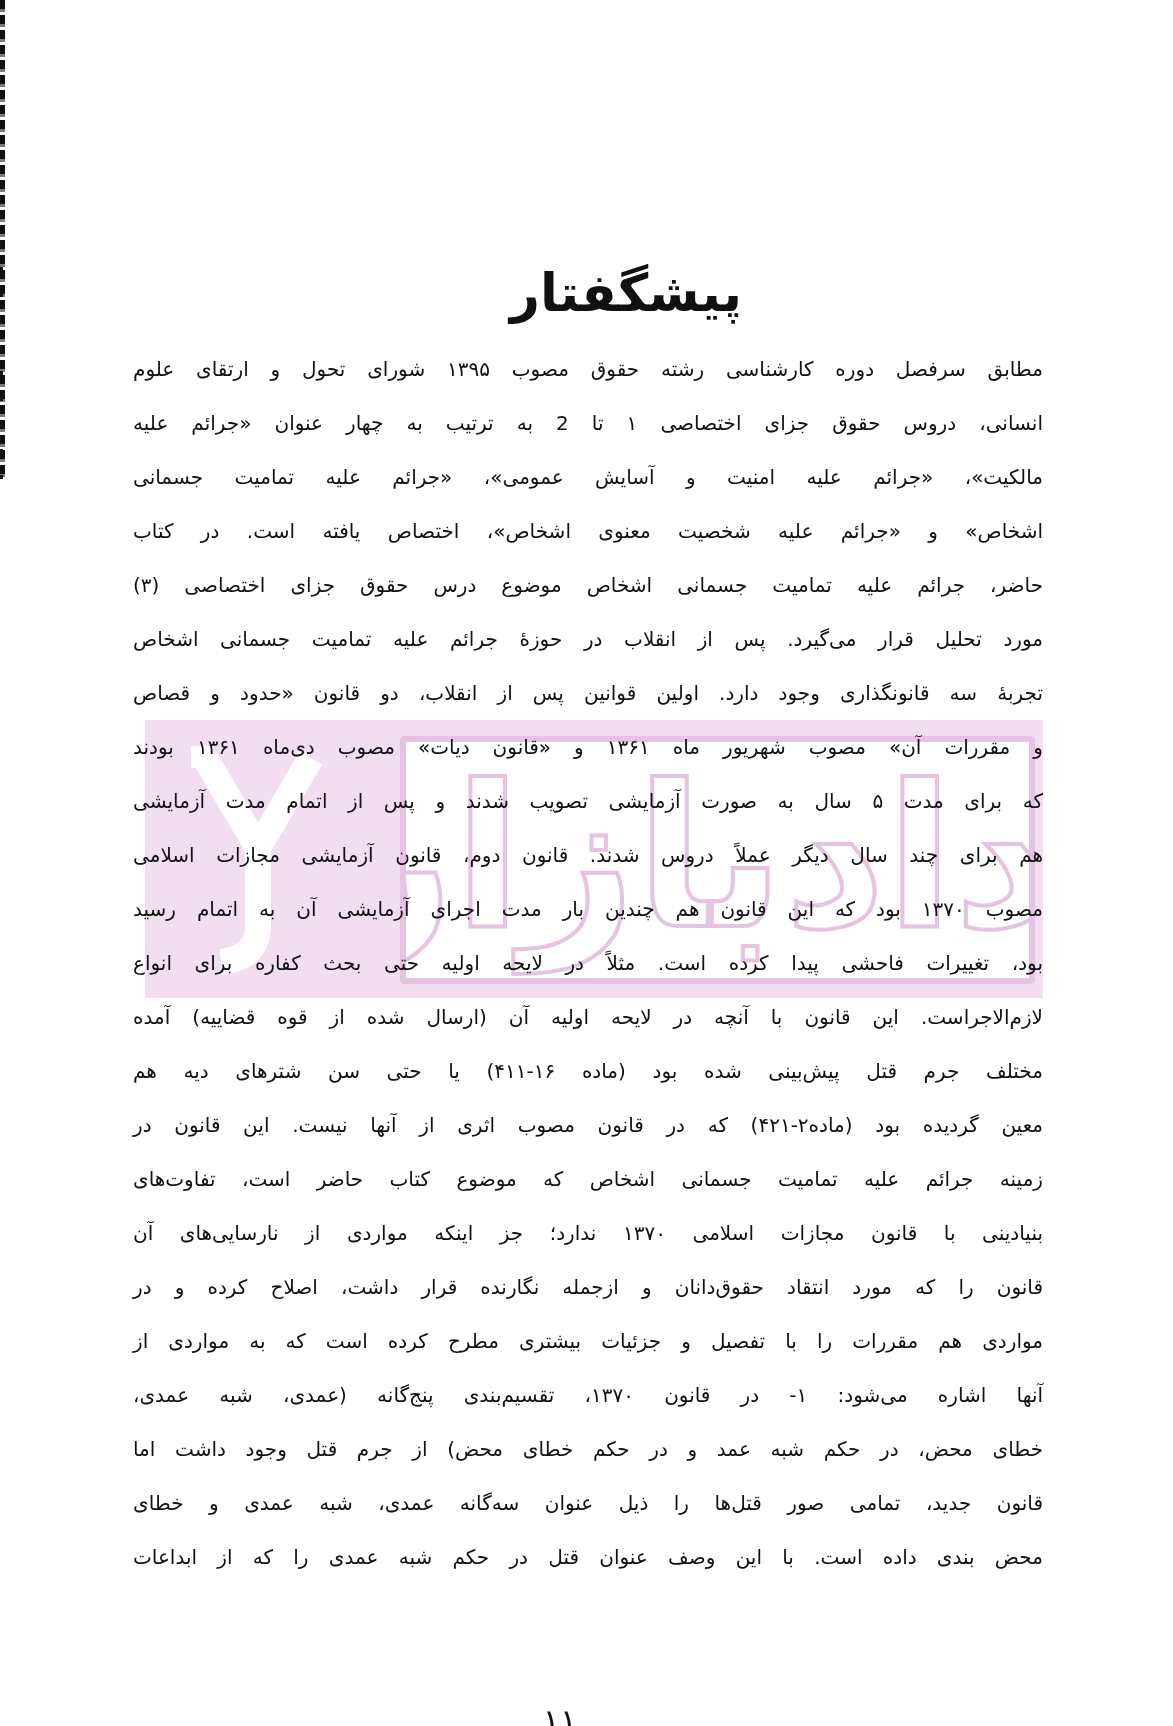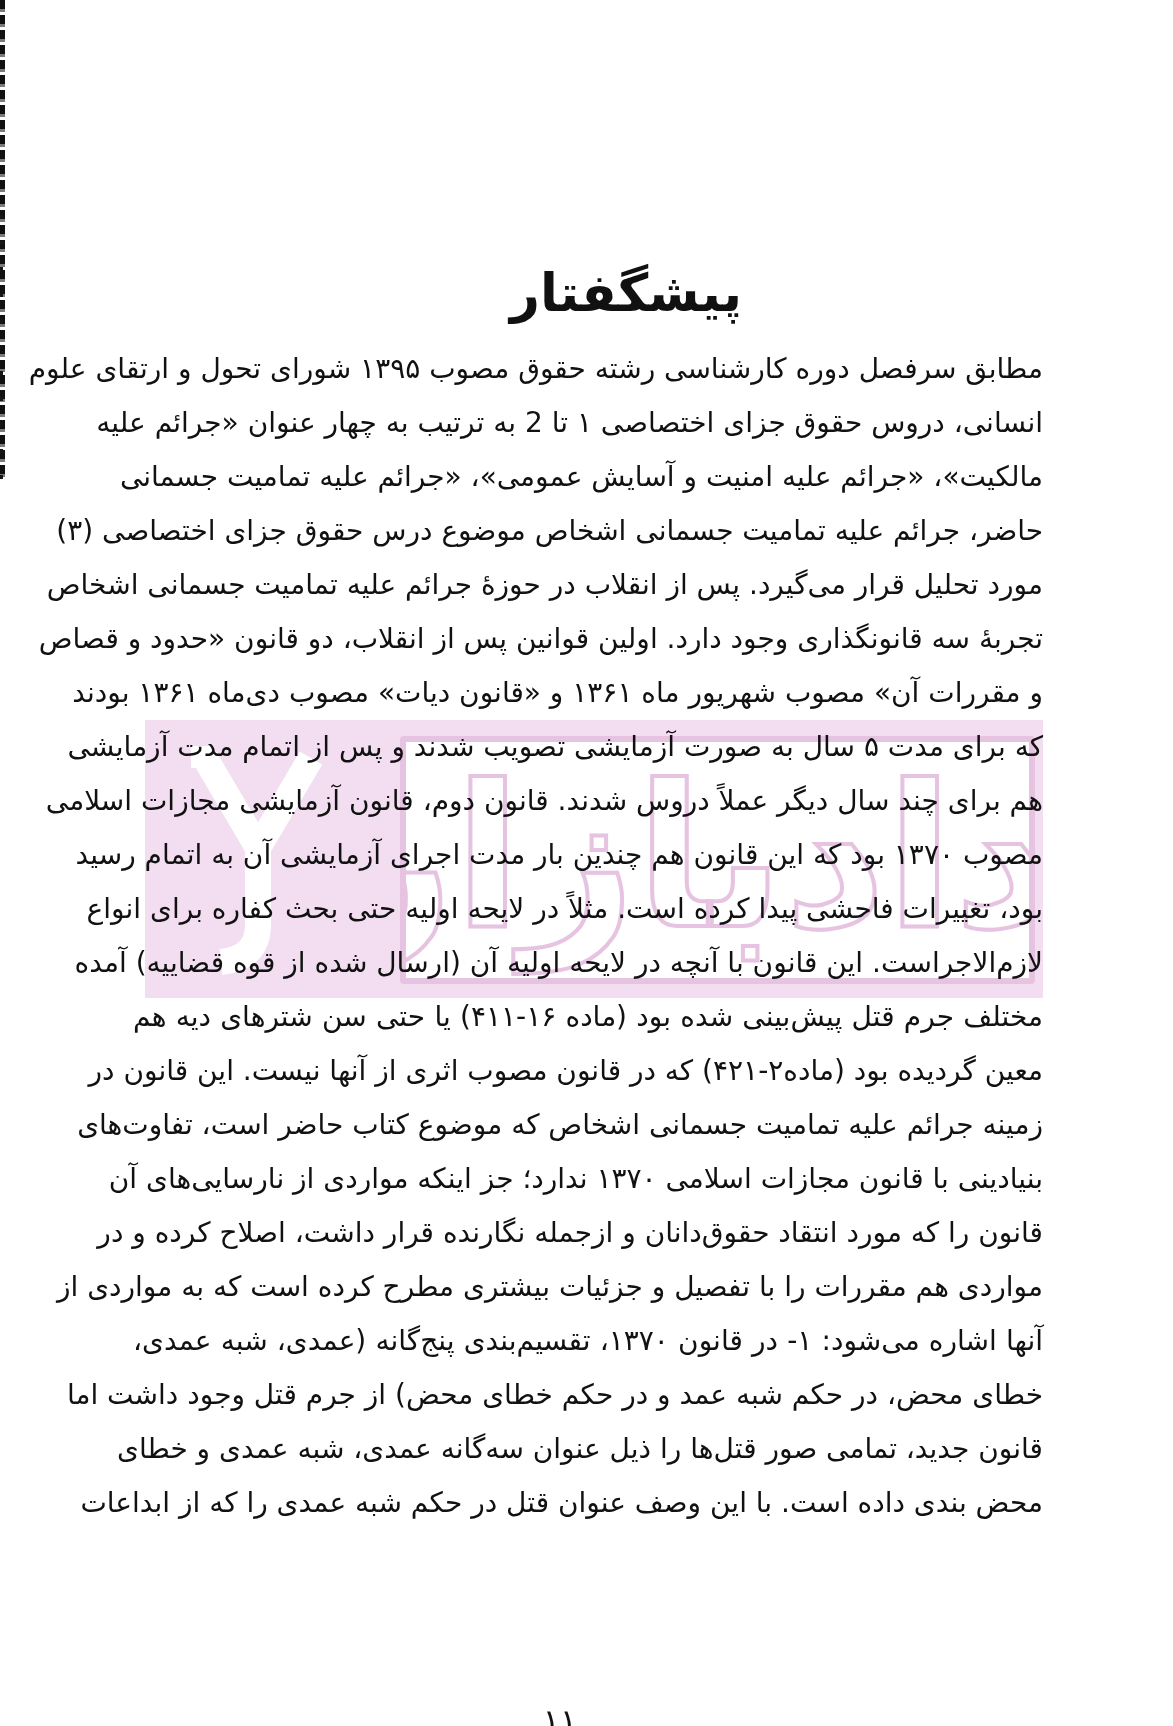--- a/index.html
+++ b/index.html
@@ -48,21 +48,21 @@
     direction:rtl;font-size:198px;font-weight:bold;letter-spacing:14px;
     color:#edd3ea;white-space:nowrap;
   }
   @supports (-webkit-text-stroke: 1px black){
     #wm-word{color:transparent;-webkit-text-stroke:4px var(--band-line,#e8c7e4);}
   }
   
   #paragraph{
     position:absolute;left:133px;top:342px;width:910px;
     z-index:2;direction:rtl;
-    font-size:28px;line-height:54px;
+    font-size:20px;line-height:54px;
   }
   #paragraph .line{
     text-align:justify;text-align-last:justify;
     -moz-text-align-last:justify;
     white-space:nowrap;
   }
   #page-number{
     position:absolute;left:470px;top:1702px;width:180px;
     text-align:center;font-size:32px;z-index:2;direction:rtl;
   }
@@ -84,20 +84,21 @@
     </svg>
     <div id="wm-panel">
       <div id="wm-word">دادبازار</div>
     </div>
   </div>
 
   <div id="paragraph">
       <div class="line" dir="rtl">مطابق سرفصل دوره کارشناسی رشته حقوق مصوب ۱۳۹۵ شورای تحول و ارتقای علوم</div>
       <div class="line" dir="rtl">انسانی، دروس حقوق جزای اختصاصی ۱ تا 2 به ترتیب به چهار عنوان «جرائم علیه</div>
       <div class="line" dir="rtl">مالکیت»، «جرائم علیه امنیت و آسایش عمومی»، «جرائم علیه تمامیت جسمانی</div>
+      <div class="line" dir="rtl">اشخاص» و «جرائم علیه شخصیت معنوی اشخاص»، اختصاص یافته است. در کتاب</div>
       <div class="line" dir="rtl">حاضر، جرائم علیه تمامیت جسمانی اشخاص موضوع درس حقوق جزای اختصاصی (۳)</div>
       <div class="line" dir="rtl">مورد تحلیل قرار می‌گیرد. پس از انقلاب در حوزۀ جرائم علیه تمامیت جسمانی اشخاص</div>
       <div class="line" dir="rtl">تجربۀ سه قانونگذاری وجود دارد. اولین قوانین پس از انقلاب، دو قانون «حدود و قصاص</div>
       <div class="line" dir="rtl">و مقررات آن» مصوب شهریور ماه ۱۳۶۱ و «قانون دیات» مصوب دی‌ماه ۱۳۶۱ بودند</div>
       <div class="line" dir="rtl">که برای مدت ۵ سال به صورت آزمایشی تصویب شدند و پس از اتمام مدت آزمایشی</div>
       <div class="line" dir="rtl">هم برای چند سال دیگر عملاً دروس شدند. قانون دوم، قانون آزمایشی مجازات اسلامی</div>
       <div class="line" dir="rtl">مصوب ۱۳۷۰ بود که این قانون هم چندین بار مدت اجرای آزمایشی آن به اتمام رسید</div>
       <div class="line" dir="rtl">بود، تغییرات فاحشی پیدا کرده است. مثلاً در لایحه اولیه حتی بحث کفاره برای انواع</div>
       <div class="line" dir="rtl">لازم‌الاجراست. این قانون با آنچه در لایحه اولیه آن (ارسال شده از قوه قضاییه) آمده</div>
       <div class="line" dir="rtl">مختلف جرم قتل پیش‌بینی شده بود (ماده ۱۶-۴۱۱) یا حتی سن شترهای دیه هم</div>

